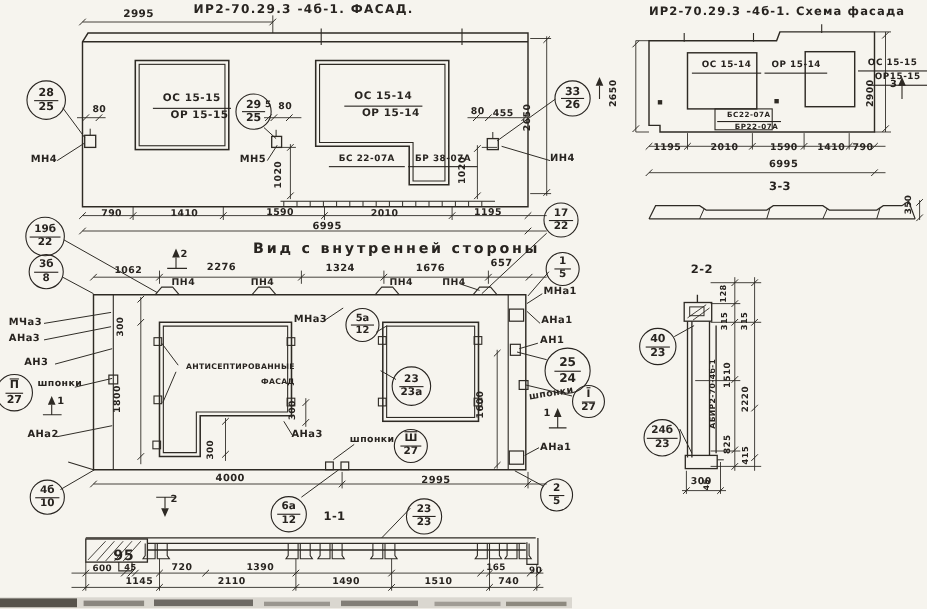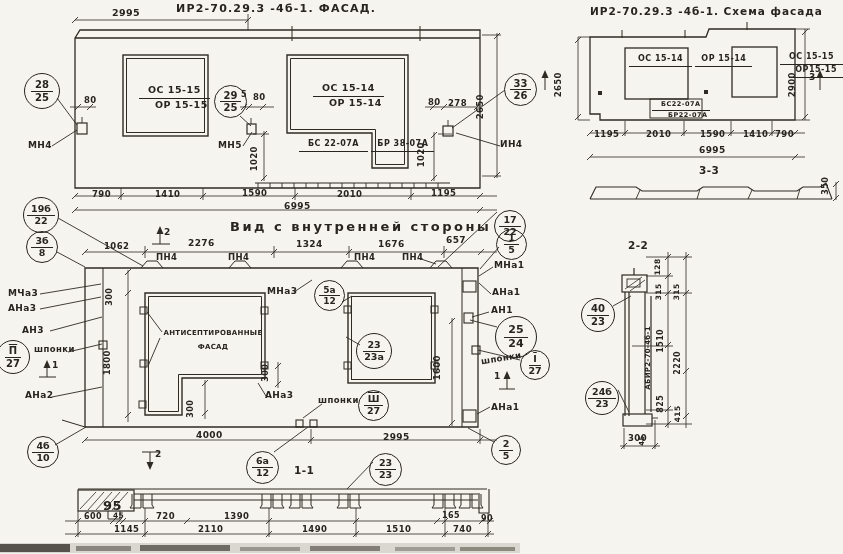--- a/index.html
+++ b/index.html
@@ -194,21 +194,21 @@
     <path d="M75,524l6,-6 M110,524l6,-6 M116,524l6,-6 M120,524l6,-6 M142,524l6,-6 M184,524l6,-6 M266,524l6,-6 M353,524l6,-6 M434,524l6,-6 M442,524l6,-6 M479,524l6,-6 M487,524l6,-6 M75,537l6,-6 M142,537l6,-6 M266,537l6,-6 M353,537l6,-6 M442,537l6,-6 M485,537l6,-6"></path>
   </g>
 </svg>
 
 <span class="t title" style="left:176px;top:3px">ИР2-70.29.3 -4б-1.  ФАСАД.</span>
 <span class="t" style="left:112px;top:8px;font-size:9.5px">2995</span>
 <span class="t" style="left:84px;top:96px;font-size:8.5px">80</span>
 <span class="t" style="left:241px;top:91px;font-size:8px">5</span>
 <span class="t" style="left:253px;top:93px;font-size:8.5px">80</span>
 <span class="t" style="left:428px;top:98px;font-size:8.5px">80</span>
-<span class="t" style="left:448px;top:99px;font-size:8.5px">278</span>
+<span class="t" style="left:448px;top:99px;font-size:8.5px">455</span>
 <span class="t v" style="left:259px;top:162px;font-size:8.5px">1020</span>
 <span class="t v" style="left:426px;top:158px;font-size:8.5px">1020</span>
 <span class="t v" style="left:485px;top:110px;font-size:8.5px">2650</span>
 <span class="t" style="left:92px;top:190px;font-size:8.5px">790</span>
 <span class="t" style="left:155px;top:190px;font-size:8.5px">1410</span>
 <span class="t" style="left:242px;top:189px;font-size:8.5px">1590</span>
 <span class="t" style="left:337px;top:190px;font-size:8.5px">2010</span>
 <span class="t" style="left:431px;top:189px;font-size:8.5px">1195</span>
 <span class="t" style="left:284px;top:202px;font-size:9px">6995</span>
 <div class="fr" style="left:139px;top:84px;font-size:9.5px">
@@ -280,21 +280,21 @@
 <span class="t" style="left:34px;top:345px;font-size:8.5px">шпонки</span>
 <span class="t" style="left:25px;top:391px">АНа2</span>
 <span class="t" style="left:267px;top:287px">МНа3</span>
 <span class="t" style="left:265px;top:391px">АНа3</span>
 <span class="t" style="left:318px;top:396px;font-size:8.5px">шпонки</span>
 <span class="t" style="left:494px;top:261px">МНа1</span>
 <span class="t" style="left:492px;top:288px">АНа1</span>
 <span class="t" style="left:491px;top:306px">АН1</span>
 <span class="t" style="left:481px;top:354px;font-size:8.5px;transform:rotate(-9deg)">шпонки</span>
 <span class="t" style="left:491px;top:403px">АНа1</span>
-<div class="t" style="left:158px;top:326px;width:110px;text-align:center;font-size:7px;letter-spacing:.3px;white-space:normal;line-height:2">
+<div class="t" style="left:158px;top:326px;width:110px;text-align:right;font-size:7px;letter-spacing:.3px;white-space:normal;line-height:2">
   <span>АНТИСЕПТИРОВАННЫЕ</span><br>
   <span>ФАСАД</span>
 </div>
 <span class="t v" style="left:115px;top:297px;font-size:8px">300</span>
 <span class="t v" style="left:112px;top:366px;font-size:8.5px">1800</span>
 <span class="t v" style="left:271px;top:373px;font-size:8px">300</span>
 <span class="t v" style="left:196px;top:409px;font-size:8px">300</span>
 <span class="t v" style="left:442px;top:371px;font-size:8.5px">1600</span>
 <span class="t" style="left:196px;top:431px">4000</span>
 <span class="t" style="left:383px;top:433px">2995</span>
@@ -304,21 +304,21 @@
 <span class="t" style="left:52px;top:361px">1</span>
 <span class="t" style="left:494px;top:372px">1</span>
 <div class="co" style="left:23px;top:197px;width:36px;height:36px;font-size:9.5px">
   <span class="n">19б</span>
     <span class="d">22</span>
 </div>
 <div class="co" style="left:26px;top:231px;width:32px;height:32px;font-size:9.5px">
   <span class="n">3б</span>
     <span class="d">8</span>
 </div>
-<div class="co" style="left:494px;top:210px;width:32px;height:32px;font-size:9.5px">
+<div class="co" style="left:494px;top:184px;width:32px;height:32px;font-size:9.5px">
   <span class="n">17</span>
     <span class="d">22</span>
 </div>
 <div class="co" style="left:496px;top:229px;width:31px;height:31px;font-size:9.5px">
   <span class="n">1</span>
     <span class="d">5</span>
 </div>
 <div class="co" style="left:314px;top:280px;width:31px;height:31px;font-size:9px">
   <span class="n">5а</span>
     <span class="d">12</span>

